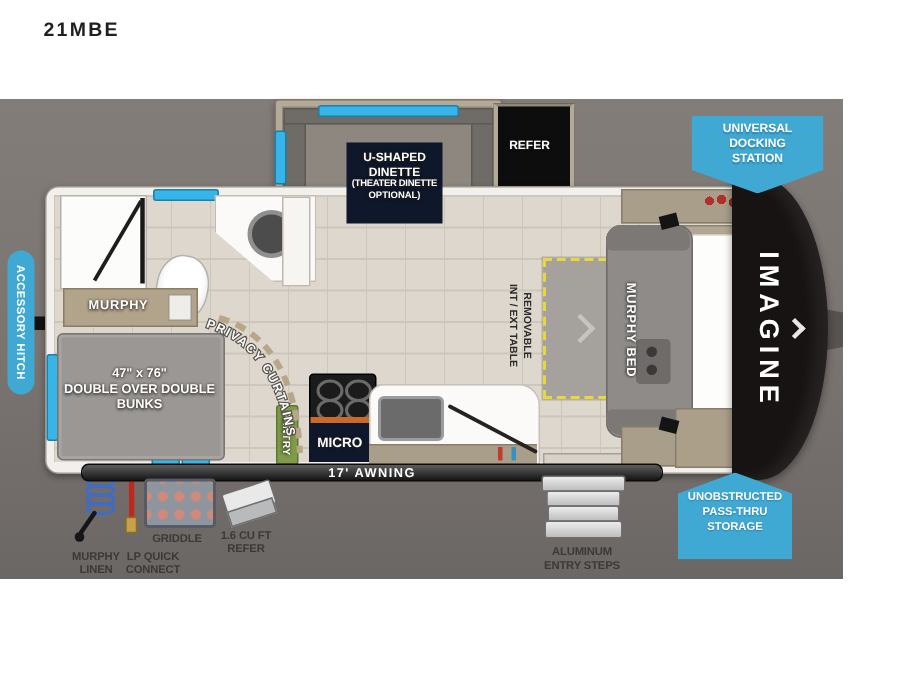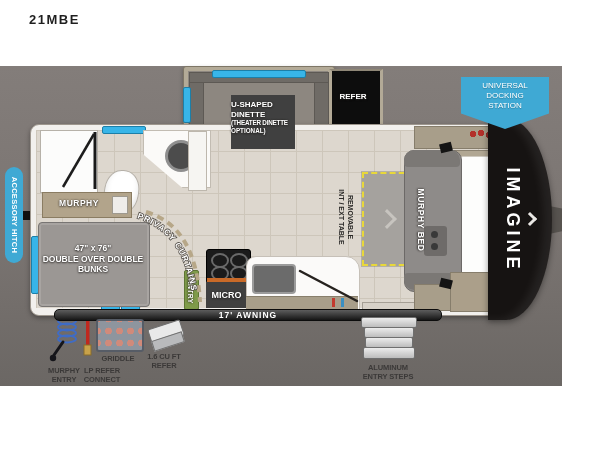--- a/index.html
+++ b/index.html
@@ -15,26 +15,26 @@
               border:1px solid #9d968d;border-radius:9px;box-shadow:0 2px 5px rgba(0,0,0,.35)}
   .floor{left:36px;top:130px;width:458px;height:178px;background-color:#ddd7ce;
          background-image:linear-gradient(#cdc6ba 1px,transparent 1px),
                           linear-gradient(90deg,#cdc6ba 1px,transparent 1px);
          background-size:26px 21px}
   
   .slide{left:183px;top:66px;width:150px;height:66px;background:#b3aa97;border:1px solid #7e7666;
          border-radius:3px;box-shadow:0 2px 4px rgba(0,0,0,.3)}
   .slide-floor{left:188px;top:71px;width:140px;height:58px;background:#8d8780}
   .bench{background:#6f6b66;border:1px solid #5d5954}
-  .black-card{background:#404040;color:#fff;text-align:left}
+  .black-card{background:#0f172a;color:#fff;text-align:center}
   .win{background:#38b5e8;border:1px solid #1c7fa8;border-radius:2px}
   .cab{background:#a89e8a;border:1px solid #867d6b}
   .wtext{color:#fff;font-weight:bold;text-shadow:0 0 2px rgba(35,33,30,.9),0 1px 2px rgba(35,33,30,.65)}
   .rot{transform:translate(-50%,-50%) rotate(90deg);white-space:nowrap;text-align:center}
-  .badge{background:#3fa9d4;color:#fff;font-weight:normal;text-align:center;
+  .badge{background:#3fa9d4;color:#fff;font-weight:bold;text-align:center;
          text-shadow:0 1px 1px rgba(0,0,0,.25)}
   .feat{font-size:7.5px;font-weight:bold;color:#3b3938;line-height:1.25;text-align:center;
         letter-spacing:-0.1px}
   .awning-bar{left:54px;top:309px;width:386px;height:10px;border-radius:5px;
               background:linear-gradient(180deg,#5d5d5d,#161616);border:1px solid #0c0c0c;
               color:#fff;font-size:8.5px;font-weight:bold;letter-spacing:1px}
   .cap{left:488px;top:118px;width:64px;height:202px;background:#161312;
        border-radius:0 46px 46px 0 / 0 101px 101px 0;
        box-shadow:inset -8px 0 10px rgba(255,255,255,.07),0 2px 6px rgba(0,0,0,.4)}
   .step{background:linear-gradient(180deg,#ececec,#bdbdbd);border:1px solid #6f6f6f;border-radius:2px}
@@ -180,24 +180,24 @@
   <div class="abs cap"></div>
   <div class="abs rot wtext" style="left:512px;top:220px;font-size:18px;letter-spacing:4px;text-shadow:none">IMAGINE</div>
   <div class="abs chev" style="left:525px;top:214px;width:7px;height:7px;border-color:#e9e7e4"></div>
 
   <div class="abs awning-bar vcenter">
     <span>17' AWNING</span>
   </div>
 
   <div class="abs feat" style="left:40px;top:366px;width:48px">
     <div>MURPHY</div>
-    <div>ENTRY</div>
+    <div>LINEN</div>
   </div>
   <div class="abs feat" style="left:77px;top:366px;width:50px">
-    <div>LP REFER</div>
+    <div>LP QUICK</div>
     <div>CONNECT</div>
   </div>
   <div class="abs" style="left:96px;top:319px;width:44px;height:29px;background:#8e959e;border:2px solid #565c66;border-radius:3px;
        background-image:radial-gradient(circle 3.4px,#d18a7a 0 3.2px,transparent 3.6px);
        background-size:11px 12px;background-position:5px 4px"></div>
   <div class="abs feat" style="left:94px;top:354px;width:48px">GRIDDLE</div>
   <div class="abs" style="left:149px;top:324px;width:32px;height:15px;background:#e9e9e9;border:1px solid #6f6f6f;
        transform:rotate(-18deg);border-radius:2px"></div>
   <div class="abs" style="left:152px;top:336px;width:30px;height:9px;background:#b9babc;border:1px solid #6f6f6f;
        transform:rotate(-18deg)"></div>
@@ -218,14 +218,20 @@
   <div class="abs badge" style="left:5px;top:167px;width:18px;height:96px;border-radius:9px"></div>
   <div class="abs rot" style="left:14px;top:215px;font-size:7.5px;font-weight:bold;color:#fff;letter-spacing:.3px">ACCESSORY HITCH</div>
 
   <div class="abs badge" style="left:461px;top:77px;width:88px;height:48px;padding-top:4px;
        clip-path:polygon(0 0,100% 0,100% 70%,50% 100%,0 70%);font-size:8px;line-height:1.25">
     <div>UNIVERSAL</div>
     <div>DOCKING</div>
     <div>STATION</div>
   </div>
 
+  <div class="abs badge" style="left:452px;top:315px;width:76px;height:47px;padding-top:11px;
+       clip-path:polygon(50% 0,100% 24%,100% 100%,0 100%,0 24%);font-size:7.5px;line-height:1.3">
+    <div>UNOBSTRUCTED</div>
+    <div>PASS-THRU</div>
+    <div>STORAGE</div>
+  </div>
 
 </div>
 
 </body></html>

